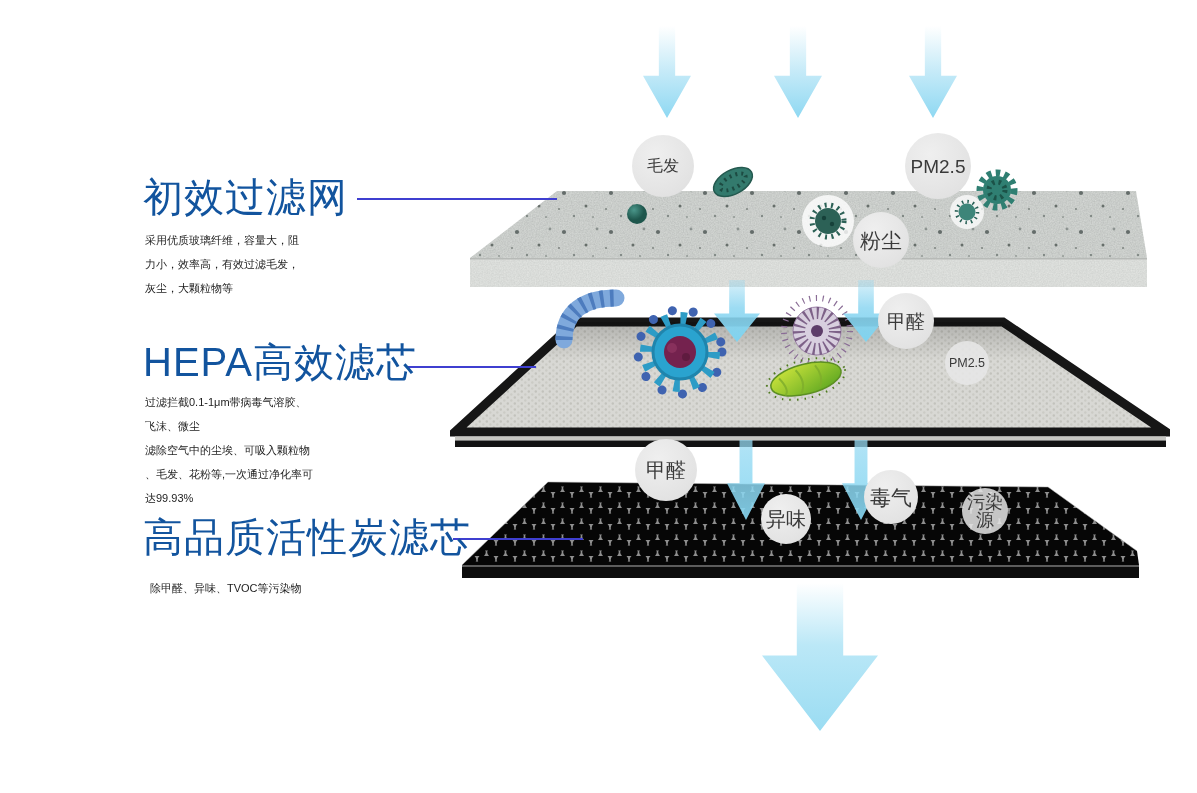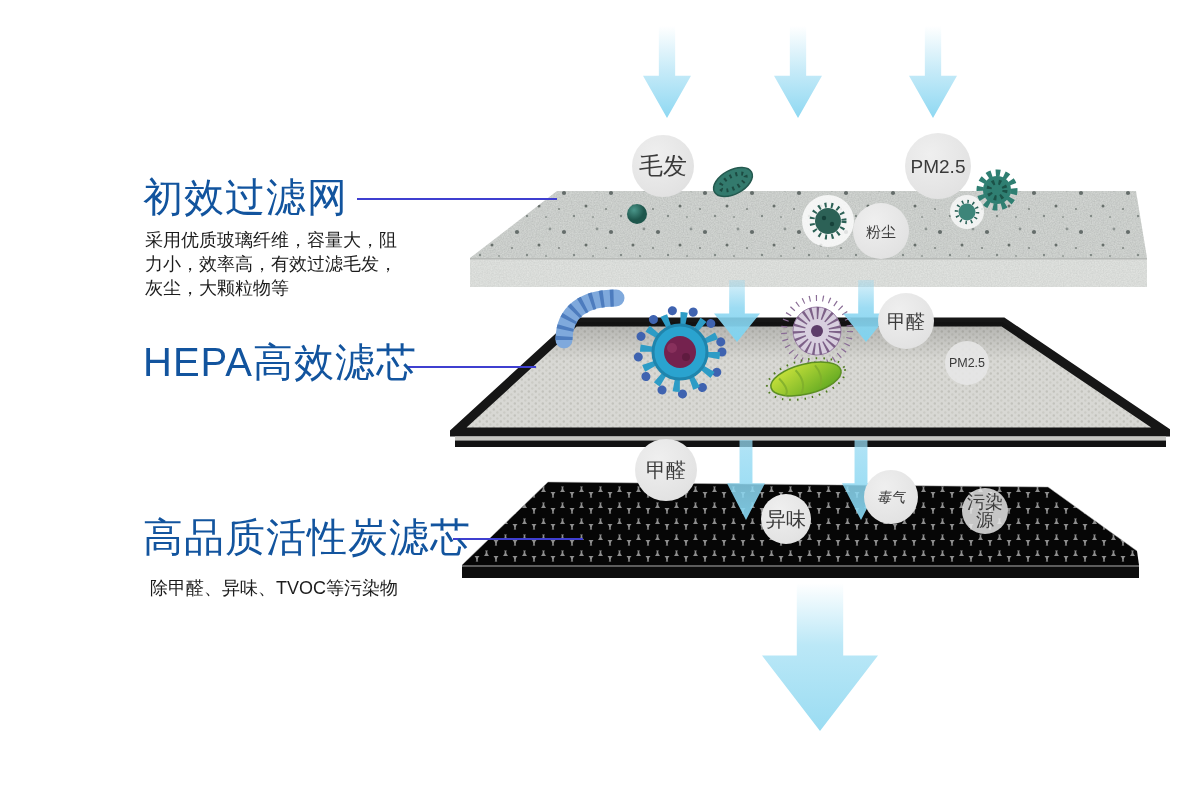--- a/index.html
+++ b/index.html
@@ -6,21 +6,21 @@
   .stage{
     position:relative;width:1197px;height:793px;overflow:hidden;background:#ffffff;
     font-family:"Liberation Sans","DejaVu Sans",sans-serif;
   }
   
   .sec-title{
     position:absolute;left:143px;color:#12549e;font-weight:normal;
     font-size:40px;line-height:1.05;letter-spacing:1px;white-space:nowrap;z-index:50;
   }
   .sec-desc{
-    position:absolute;left:145px;color:#1c1c1c;font-size:18px;line-height:24px;
+    position:absolute;left:145px;color:#1c1c1c;font-size:11px;line-height:24px;
     white-space:pre-line;z-index:50;width:330px;
   }
   .leader{
     position:absolute;height:2px;background:#3f3fd0;z-index:45;
   }
   
   .layer{position:absolute;z-index:10;}
   
   .arrow{
     position:absolute;z-index:15;
@@ -57,20 +57,25 @@
 
 <div class="stage">
 
   <div class="sec-title" style="top:176px;">初效过滤网</div>
   <div class="sec-desc" style="top:228px;">采用优质玻璃纤维，容量大，阻
 力小，效率高，有效过滤毛发，
 灰尘，大颗粒物等</div>
   <div class="leader" style="left:357px;top:198px;width:200px;"></div>
 
   <div class="sec-title" style="top:341px;">HEPA高效滤芯</div>
+  <div class="sec-desc" style="top:390px;">过滤拦截0.1-1μm带病毒气溶胶、
+飞沫、微尘
+滤除空气中的尘埃、可吸入颗粒物
+、毛发、花粉等,一次通过净化率可
+达99.93%</div>
   <div class="leader" style="left:408px;top:366px;width:128px;"></div>
 
   <div class="sec-title" style="top:516px;text-align:right;">高品质活性炭滤芯</div>
   <div class="sec-desc" style="left:150px;top:576px;">除甲醛、异味、TVOC等污染物</div>
   <div class="leader" style="left:453px;top:538px;width:130px;"></div>
 
   <div class="arrow" style="left:643px;top:26px;width:48px;height:92px;"></div>
   <div class="arrow" style="left:774px;top:26px;width:48px;height:92px;"></div>
   <div class="arrow" style="left:909px;top:26px;width:48px;height:92px;"></div>
 
@@ -207,23 +212,23 @@
           <stop offset="1" stop-color="#54a21f"></stop>
         </linearGradient>
       </defs>
     <g transform="rotate(-14 56 33)">
       <ellipse cx="56" cy="33" rx="40" ry="19" fill="none" stroke="#4f7a1e" stroke-width="2" stroke-dasharray="1.5 6"></ellipse>
       <ellipse cx="56" cy="33" rx="36" ry="15" fill="url(#ggrad)" stroke="#5c8f22" stroke-width="1.5"></ellipse>
       <path d="M30,26 Q38,40 32,44 M48,22 Q56,36 48,46 M68,22 Q74,34 68,44" fill="none" stroke="#7fae2c" stroke-width="2" opacity="0.85"></path>
     </g>
   </svg>
 
-  <div class="plabel" style="left:632px;top:135px;width:62px;height:62px;font-size:24px;">毛发</div>
+  <div class="plabel" style="left:632px;top:135px;width:62px;height:62px;font-size:16px;">毛发</div>
   <div class="plabel" style="left:905px;top:133px;width:66px;height:66px;font-size:19px;">PM2.5</div>
-  <div class="plabel" style="left:853px;top:203px;width:56px;height:56px;font-size:15px;">粉尘</div>
+  <div class="plabel" style="left:853px;top:212px;width:56px;height:56px;font-size:21px;">粉尘</div>
   <div class="plabel" style="left:878px;top:293px;width:56px;height:56px;font-size:19px;">甲醛</div>
   <div class="plabel plabel--soft" style="left:945px;top:341px;width:44px;height:44px;font-size:12.5px;">PM2.5</div>
   <div class="plabel" style="left:635px;top:439px;width:62px;height:62px;font-size:20px;">甲醛</div>
   <div class="plabel" style="left:761px;top:494px;width:50px;height:50px;font-size:20px;">异味</div>
-  <div class="plabel" style="left:864px;top:470px;width:54px;height:54px;font-size:14px;font-style:italic;">毒气</div>
+  <div class="plabel" style="left:864px;top:470px;width:54px;height:54px;font-size:21px;">毒气</div>
   <div class="plabel plabel--soft" style="left:962px;top:488px;width:46px;height:46px;font-size:18px;">污染源</div>
 
 </div>
 
 </body></html>

